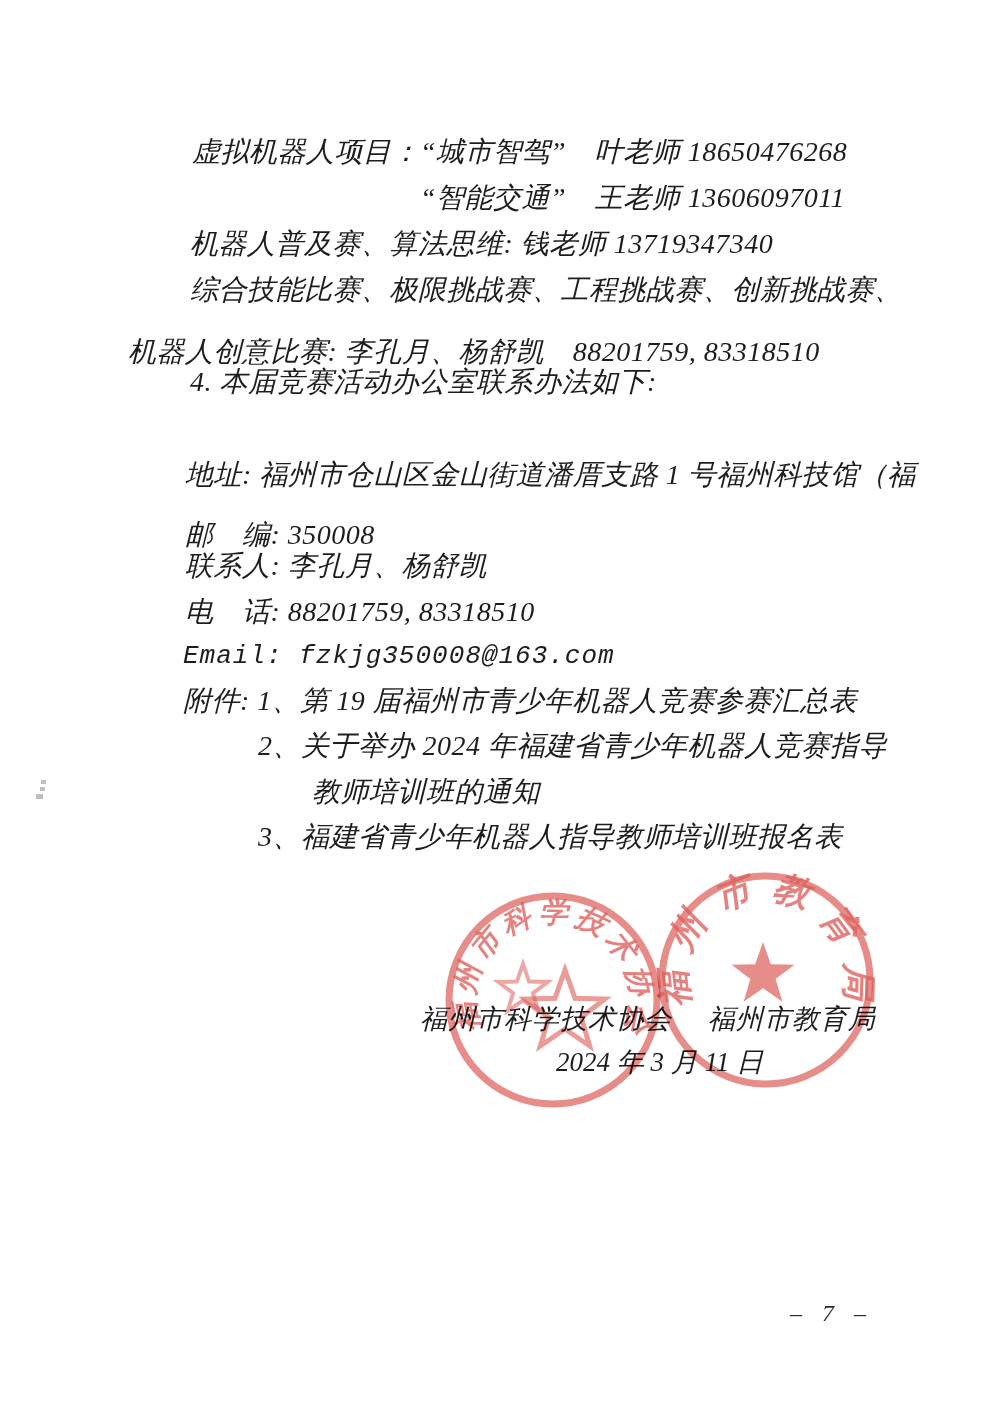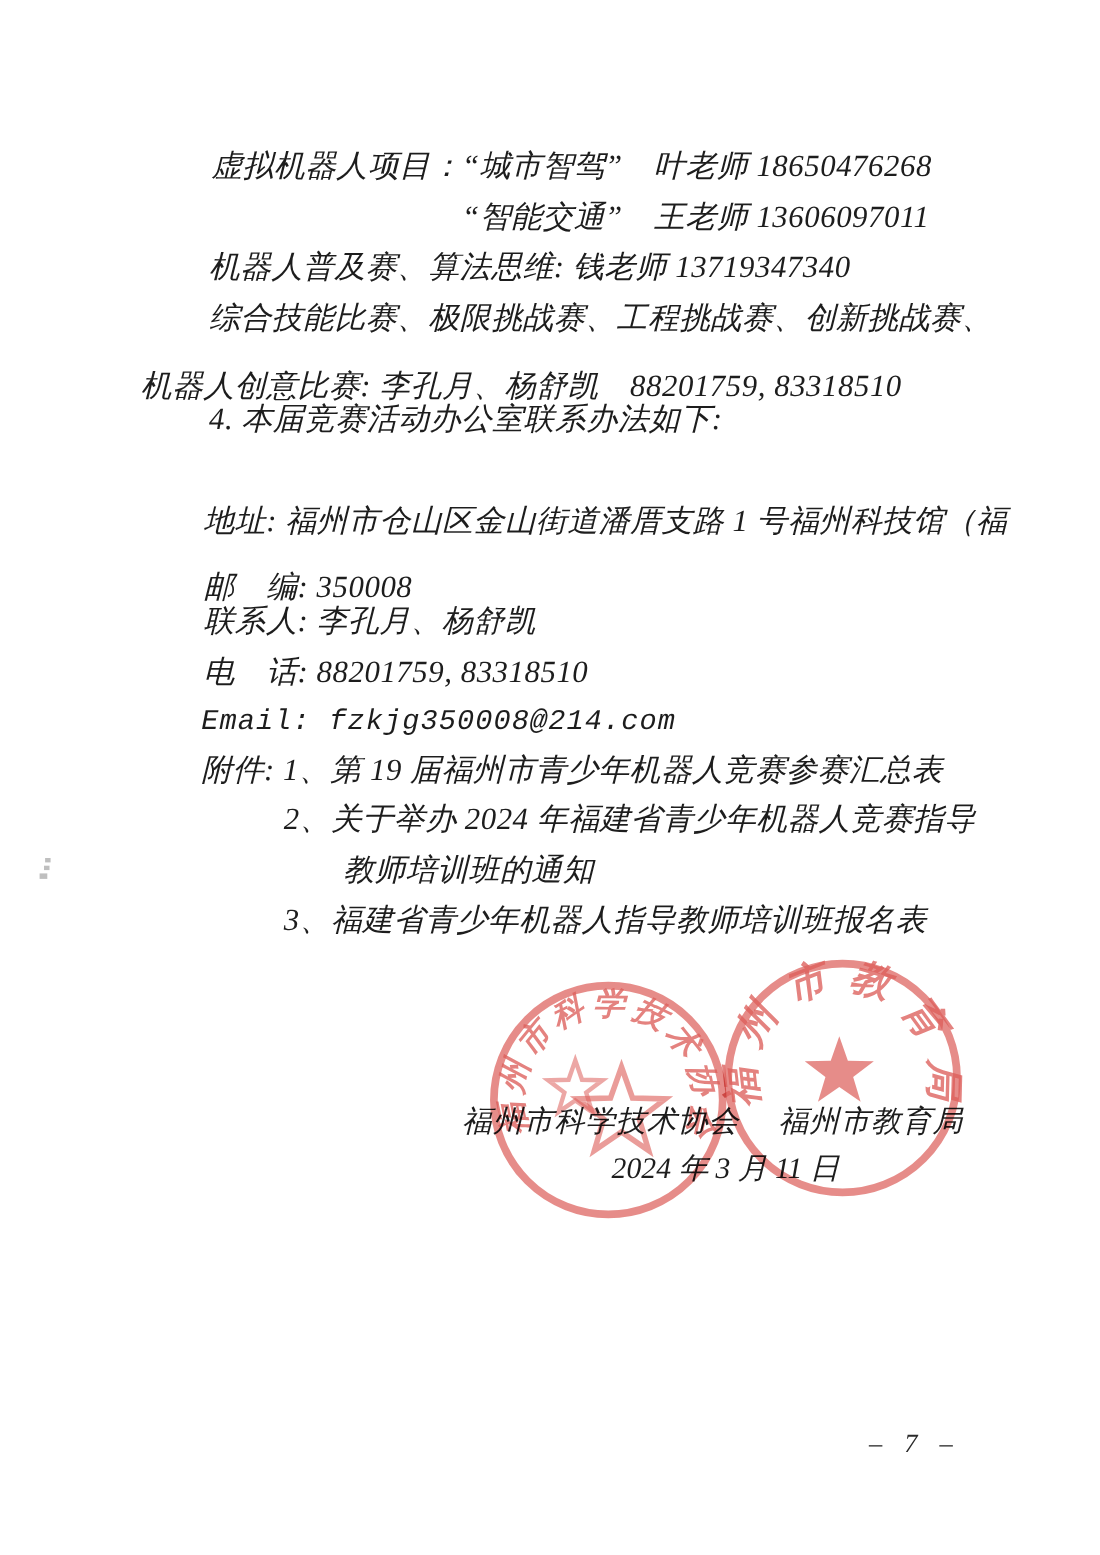--- a/index.html
+++ b/index.html
@@ -75,21 +75,21 @@
   <div class="line" style="left:192px; top:137px;">虚拟机器人项目：“城市智驾”　叶老师 18650476268</div>
   <div class="line" style="left:420px; top:183px;">“智能交通”　王老师 13606097011</div>
   <div class="line" style="left:190px; top:229px;">机器人普及赛、算法思维: 钱老师 13719347340</div>
   <div class="line" style="left:190px; top:275px;">综合技能比赛、极限挑战赛、工程挑战赛、创新挑战赛、</div>
   <div class="line" style="left:128px; top:337px;">机器人创意比赛: 李孔月、杨舒凯　88201759, 83318510</div>
   <div class="line" style="left:190px; top:367px;">4. 本届竞赛活动办公室联系办法如下:</div>
   <div class="line" style="left:185px; top:413px;margin-top:47px;">地址: 福州市仓山区金山街道潘厝支路 1 号福州科技馆（福</div>
   <div class="line" style="left:185px; top:520px;">邮　编: 350008</div>
   <div class="line" style="left:185px; top:551px;">联系人: 李孔月、杨舒凯</div>
   <div class="line" style="left:185px; top:597px;">电　话: 88201759, 83318510</div>
-  <div class="line email-line" style="left:183px; top:641px;">Email: fzkjg350008@214.com</div>
+  <div class="line email-line" style="left:183px; top:641px;">Email: fzkjg350008@163.com</div>
   <div class="line" style="left:183px; top:686px;">附件: 1、第 19 届福州市青少年机器人竞赛参赛汇总表</div>
   <div class="line" style="left:258px; top:731px;">2、关于举办 2024 年福建省青少年机器人竞赛指导</div>
   <div class="line" style="left:312px; top:777px;">教师培训班的通知</div>
   <div class="line" style="left:258px; top:822px;">3、福建省青少年机器人指导教师培训班报名表</div>
 
   <div class="sig-orgs">福州市科学技术协会　 福州市教育局</div>
   <div class="sig-date">2024 年 3 月 11 日</div>
 
   <svg class="seal seal-left" width="230" height="230" viewBox="0 0 230 230">
     <defs>

